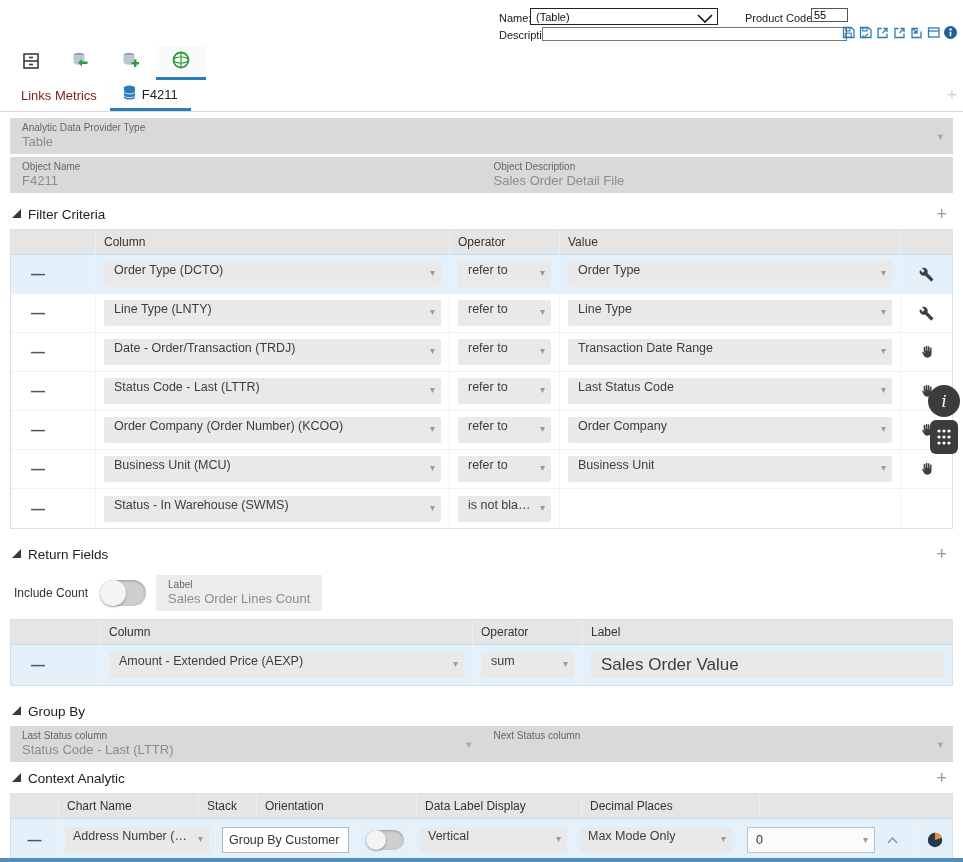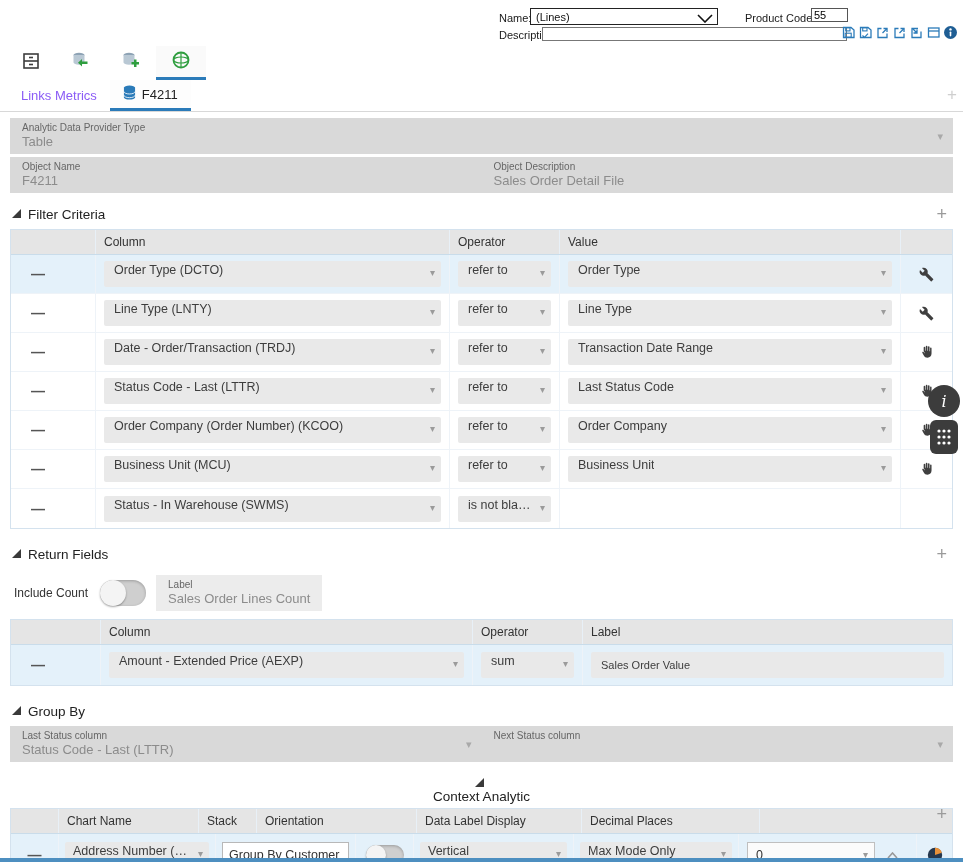--- a/index.html
+++ b/index.html
@@ -22,21 +22,21 @@
   .tb-icons span { display:flex; cursor:pointer; }
 
   
   .icon-tabs { display:flex; height:34px; padding-left:6px; }
   .itab { width:50px; display:flex; align-items:center; justify-content:center; cursor:pointer; }
   .itab.active { border-bottom:3px solid #2b7bb9; background:#fafafa; }
 
   
   .page-tabs { display:flex; align-items:stretch; height:32px; border-bottom:1px solid #d8d8d8;
     padding-left:8px; position:relative; }
-  .ptab { font-size:13px; color:#8b5cf6; padding:8px 13px 0; cursor:pointer; }
+  .ptab { font-size:13px; color:#7f1d1d; padding:8px 13px 0; cursor:pointer; }
   .ptab.active { display:flex; gap:6px; align-items:center; padding-top:0;
     border-bottom:3px solid #2b7bb9; color:#222; background:#fdfdfd; }
   .ptab-plus { position:absolute; right:6px; top:5px; color:#cfcfcf; font-size:17px; cursor:pointer; }
 
   .main { padding:0 10px; }
 
   
   .gfield { background:#d9d9d9; height:36px; padding:4px 12px 0; position:relative; }
   .gl { font-size:10px; color:#666; }
   .gv { font-size:13px; color:#8c8c8c; margin-top:1px; white-space:nowrap; }
@@ -65,21 +65,21 @@
   .minus { color:#555; font-size:14px; font-weight:bold; padding-left:20px; cursor:pointer; line-height:1; }
   .cen { justify-content:center; }
   .cen .minus{ padding-left:0; }
 
   .dd { height:26px; background:#e9e9e9; border-radius:2px; flex:1; margin:0 8px;
     display:flex; align-items:center; position:relative; padding:0 20px 8px 10px;
     font-size:12.5px; color:#3d3d3d; min-width:0; cursor:pointer; }
   .dd .txt { white-space:nowrap; overflow:hidden; text-overflow:ellipsis; }
   .chev { position:absolute; right:6px; top:7px; color:#9b9b9b; font-size:10px; line-height:1; }
   .ginput { height:26px; background:#e9e9e9; border-radius:2px; flex:1; margin:0 8px;
-    display:flex; align-items:center; padding:0 10px; font-size:11px; color:#3d3d3d; }
+    display:flex; align-items:center; padding:0 10px; font-size:17px; color:#3d3d3d; }
 
   
   .fc0{width:85px;} .fc1{width:354px;} .fc2{width:110px;} .fc3{width:341px;} .fc4{width:51px;justify-content:center;}
   
   .rc0{width:90px;} .rc1{width:372px;} .rc2{width:110px;} .rc3{width:369px;}
   
   .kc0{width:48px;} .kc1{width:157px;} .kc2{width:140px;} .kc3{width:58px;justify-content:center;}
   .kc4{width:160px;} .kc5{width:165px;} .kc6{width:178px;} .kc7{width:35px;justify-content:center;}
 
   .icon-btn { display:flex; cursor:pointer; }
@@ -111,21 +111,21 @@
   .bottombar { position:absolute; left:0; bottom:0; width:100%; height:4px; background:#4d8fc0; }
 </style>
 </head>
 <body>
 
 <div class="app">
 
   <div class="topbar">
     <span class="tb-label" style="left:499px;top:12px;">Name:</span>
     <div class="name-select">
-      <span>(Lines)</span>
+      <span>(Table)</span>
       <span class="name-chev">
         <svg width="16" height="9" viewBox="0 0 16 9">
             <polyline points="1,1 8,8 15,1" fill="none" stroke="#111" stroke-width="1.6"></polyline>
           </svg>
       </span>
     </div>
     <span class="tb-label" style="left:745px;top:12px;">Product Code:</span>
     <input class="pc-input" value="55" style="">
     <span class="tb-label" style="left:499px;top:29px;">Description:</span>
     <input class="desc-input" value="" style="">
@@ -535,21 +535,21 @@
         <div class="gl">Last Status column</div>
         <div class="gv">Status Code - Last (LTTR)</div>
         <span class="gchev">▾</span>
       </div>
       <div class="gfield">
         <div class="gl">Next Status column</div>
         <span class="gchev">▾</span>
       </div>
     </div>
 
-    <div class="sect" style="margin-top:16px;flex-direction:column;">
+    <div class="sect" style="margin-top:1px;">
       <span class="tri"></span>
       <span class="sect-title">Context Analytic</span>
       <span class="sect-plus">+</span>
     </div>
 
     <div class="tbl">
       <div class="thead">
         <div class="th kc0"></div>
         <div class="th kc2">Chart Name</div>
         <div class="th kc3">Stack</div>

